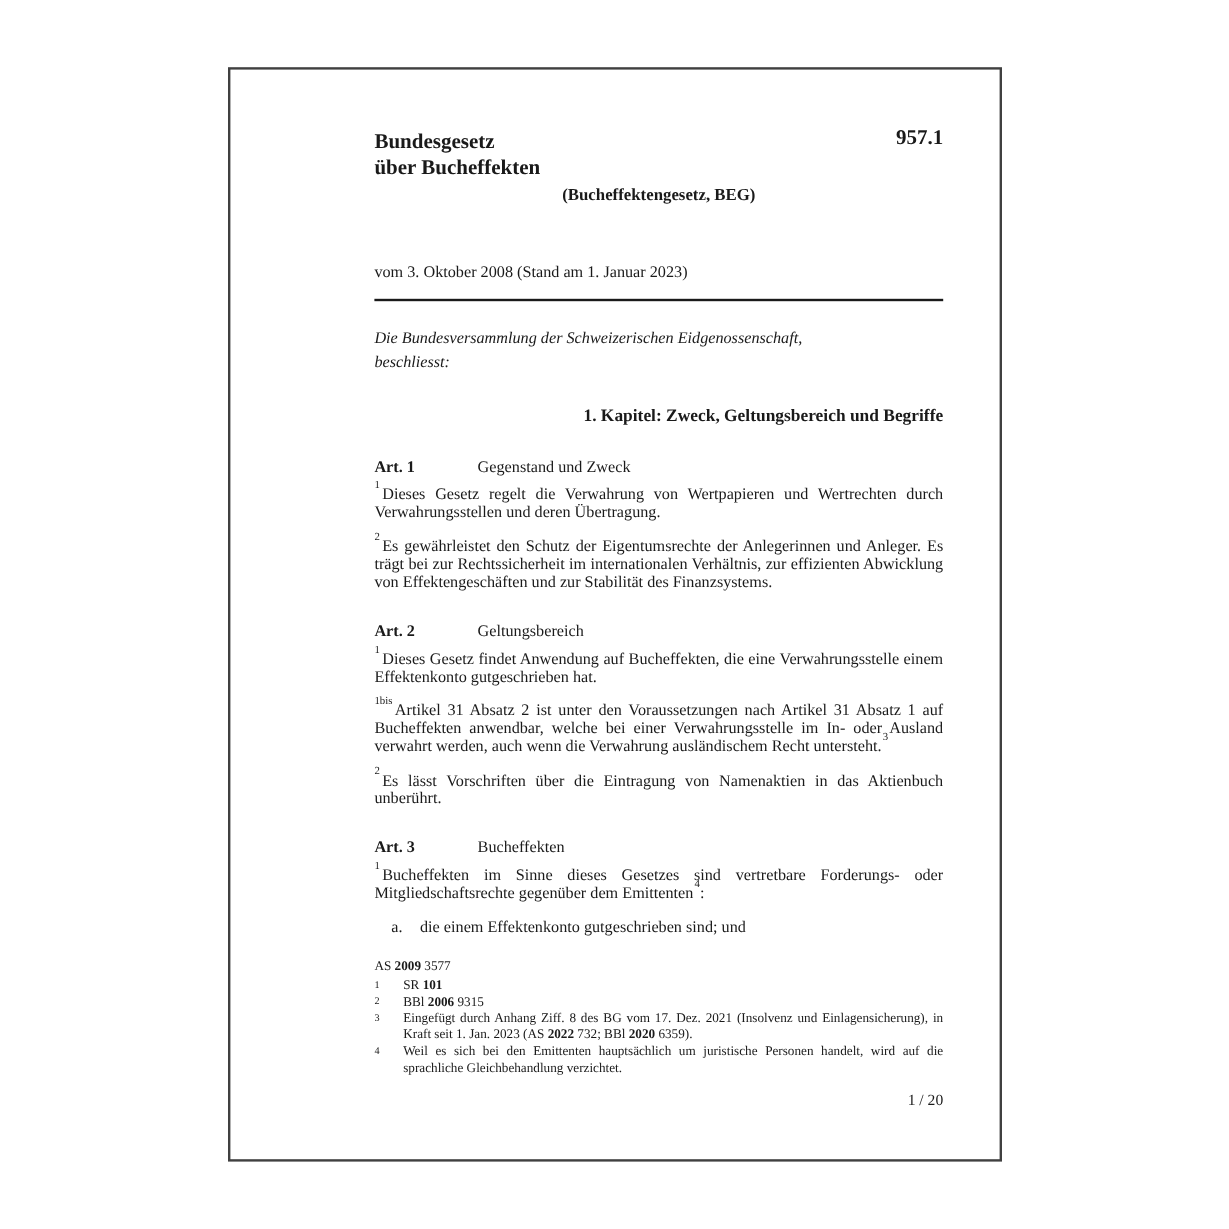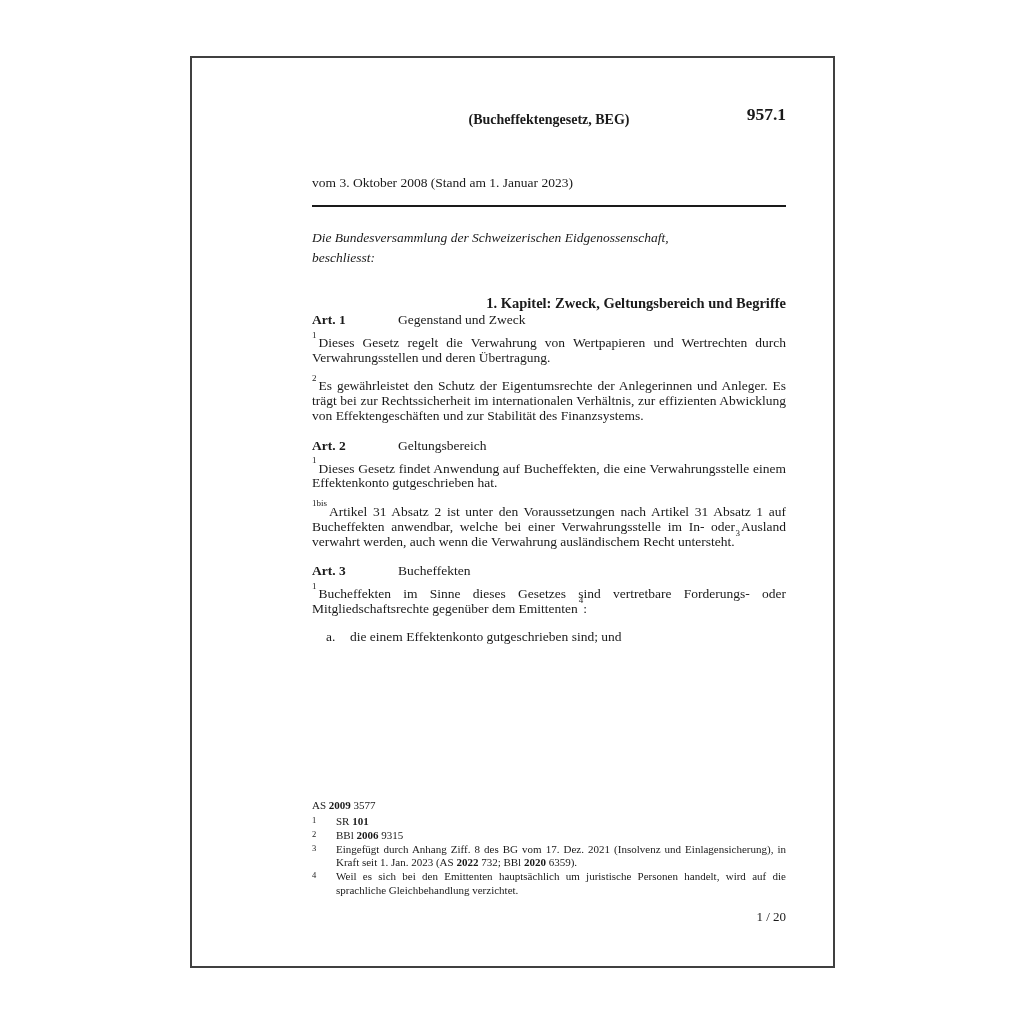--- a/index.html
+++ b/index.html
@@ -65,20 +65,21 @@
   }
   .preamble .pline { margin-top: 4px; }
   .italic { font-style: italic; }
   .chapter {
     margin-top: 30px;
     font-size: 14.5px;
     font-weight: bold;
     text-align: right;
   }
   .art-heading {
+    margin-top: 25px;
     font-size: 13.5px;
   }
   .art-num {
     font-weight: bold;
     display: inline-block;
     width: 86px;
   }
   .para {
     margin-top: 8px;
     font-size: 13.5px;
@@ -139,20 +140,21 @@
 </head>
 <body>
 
 <div class="sheet">
   <div class="doc">
 
     <div class="sr-number">957.1</div>
 
     <div class="main">
 
+      <h1 class="title"><span>Bundesgesetz</span><br><span>über Bucheffekten</span></h1>
 
       <div class="subtitle">(Bucheffektengesetz, BEG)</div>
 
       <div class="dateline">vom 3. Oktober 2008 (Stand am 1. Januar 2023)</div>
 
       <hr class="rule">
 
       <div class="preamble">
         <div class="pline italic">Die Bundesversammlung der Schweizerischen Eidgenossenschaft,</div>
         <div class="pline italic">beschliesst:</div>
@@ -160,20 +162,21 @@
 
       <div class="chapter">1. Kapitel: Zweck, Geltungsbereich und Begriffe</div>
 
       <div class="art-heading"><span class="art-num">Art. 1</span><span>Gegenstand und Zweck</span></div>
       <p class="para"><sup class="mk">1</sup><span>Dieses Gesetz regelt die Verwahrung von Wertpapieren und Wertrechten durch Verwahrungsstellen und deren Übertragung.</span></p>
       <p class="para"><sup class="mk">2</sup><span>Es gewährleistet den Schutz der Eigentumsrechte der Anlegerinnen und Anleger. Es trägt bei zur Rechtssicherheit im internationalen Verhältnis, zur effizienten Abwicklung von Effektengeschäften und zur Stabilität des Finanzsystems.</span></p>
 
       <div class="art-heading"><span class="art-num">Art. 2</span><span>Geltungsbereich</span></div>
       <p class="para"><sup class="mk">1</sup><span>Dieses Gesetz findet Anwendung auf Bucheffekten, die eine Verwahrungsstelle einem Effektenkonto gutgeschrieben hat.</span></p>
       <p class="para"><sup class="mk">1bis</sup><span>Artikel 31 Absatz 2 ist unter den Voraussetzungen nach Artikel 31 Absatz 1 auf Bucheffekten anwendbar, welche bei einer Verwahrungsstelle im In- oder Ausland verwahrt werden, auch wenn die Verwahrung ausländischem Recht untersteht.</span><sup class="mk-end">3</sup></p>
+      <p class="para"><sup class="mk">2</sup><span>Es lässt Vorschriften über die Eintragung von Namenaktien in das Aktienbuch unberührt.</span></p>
 
       <div class="art-heading"><span class="art-num">Art. 3</span><span>Bucheffekten</span></div>
       <p class="para"><sup class="mk">1</sup><span>Bucheffekten im Sinne dieses Gesetzes sind vertretbare Forderungs- oder Mitgliedschaftsrechte gegenüber dem Emittenten</span><sup class="mk-end">4</sup><span>:</span></p>
       <div class="list-item">
           <span class="list-label">a.</span>
           <span>die einem Effektenkonto gutgeschrieben sind; und</span>
         </div>
 
     </div>
 

